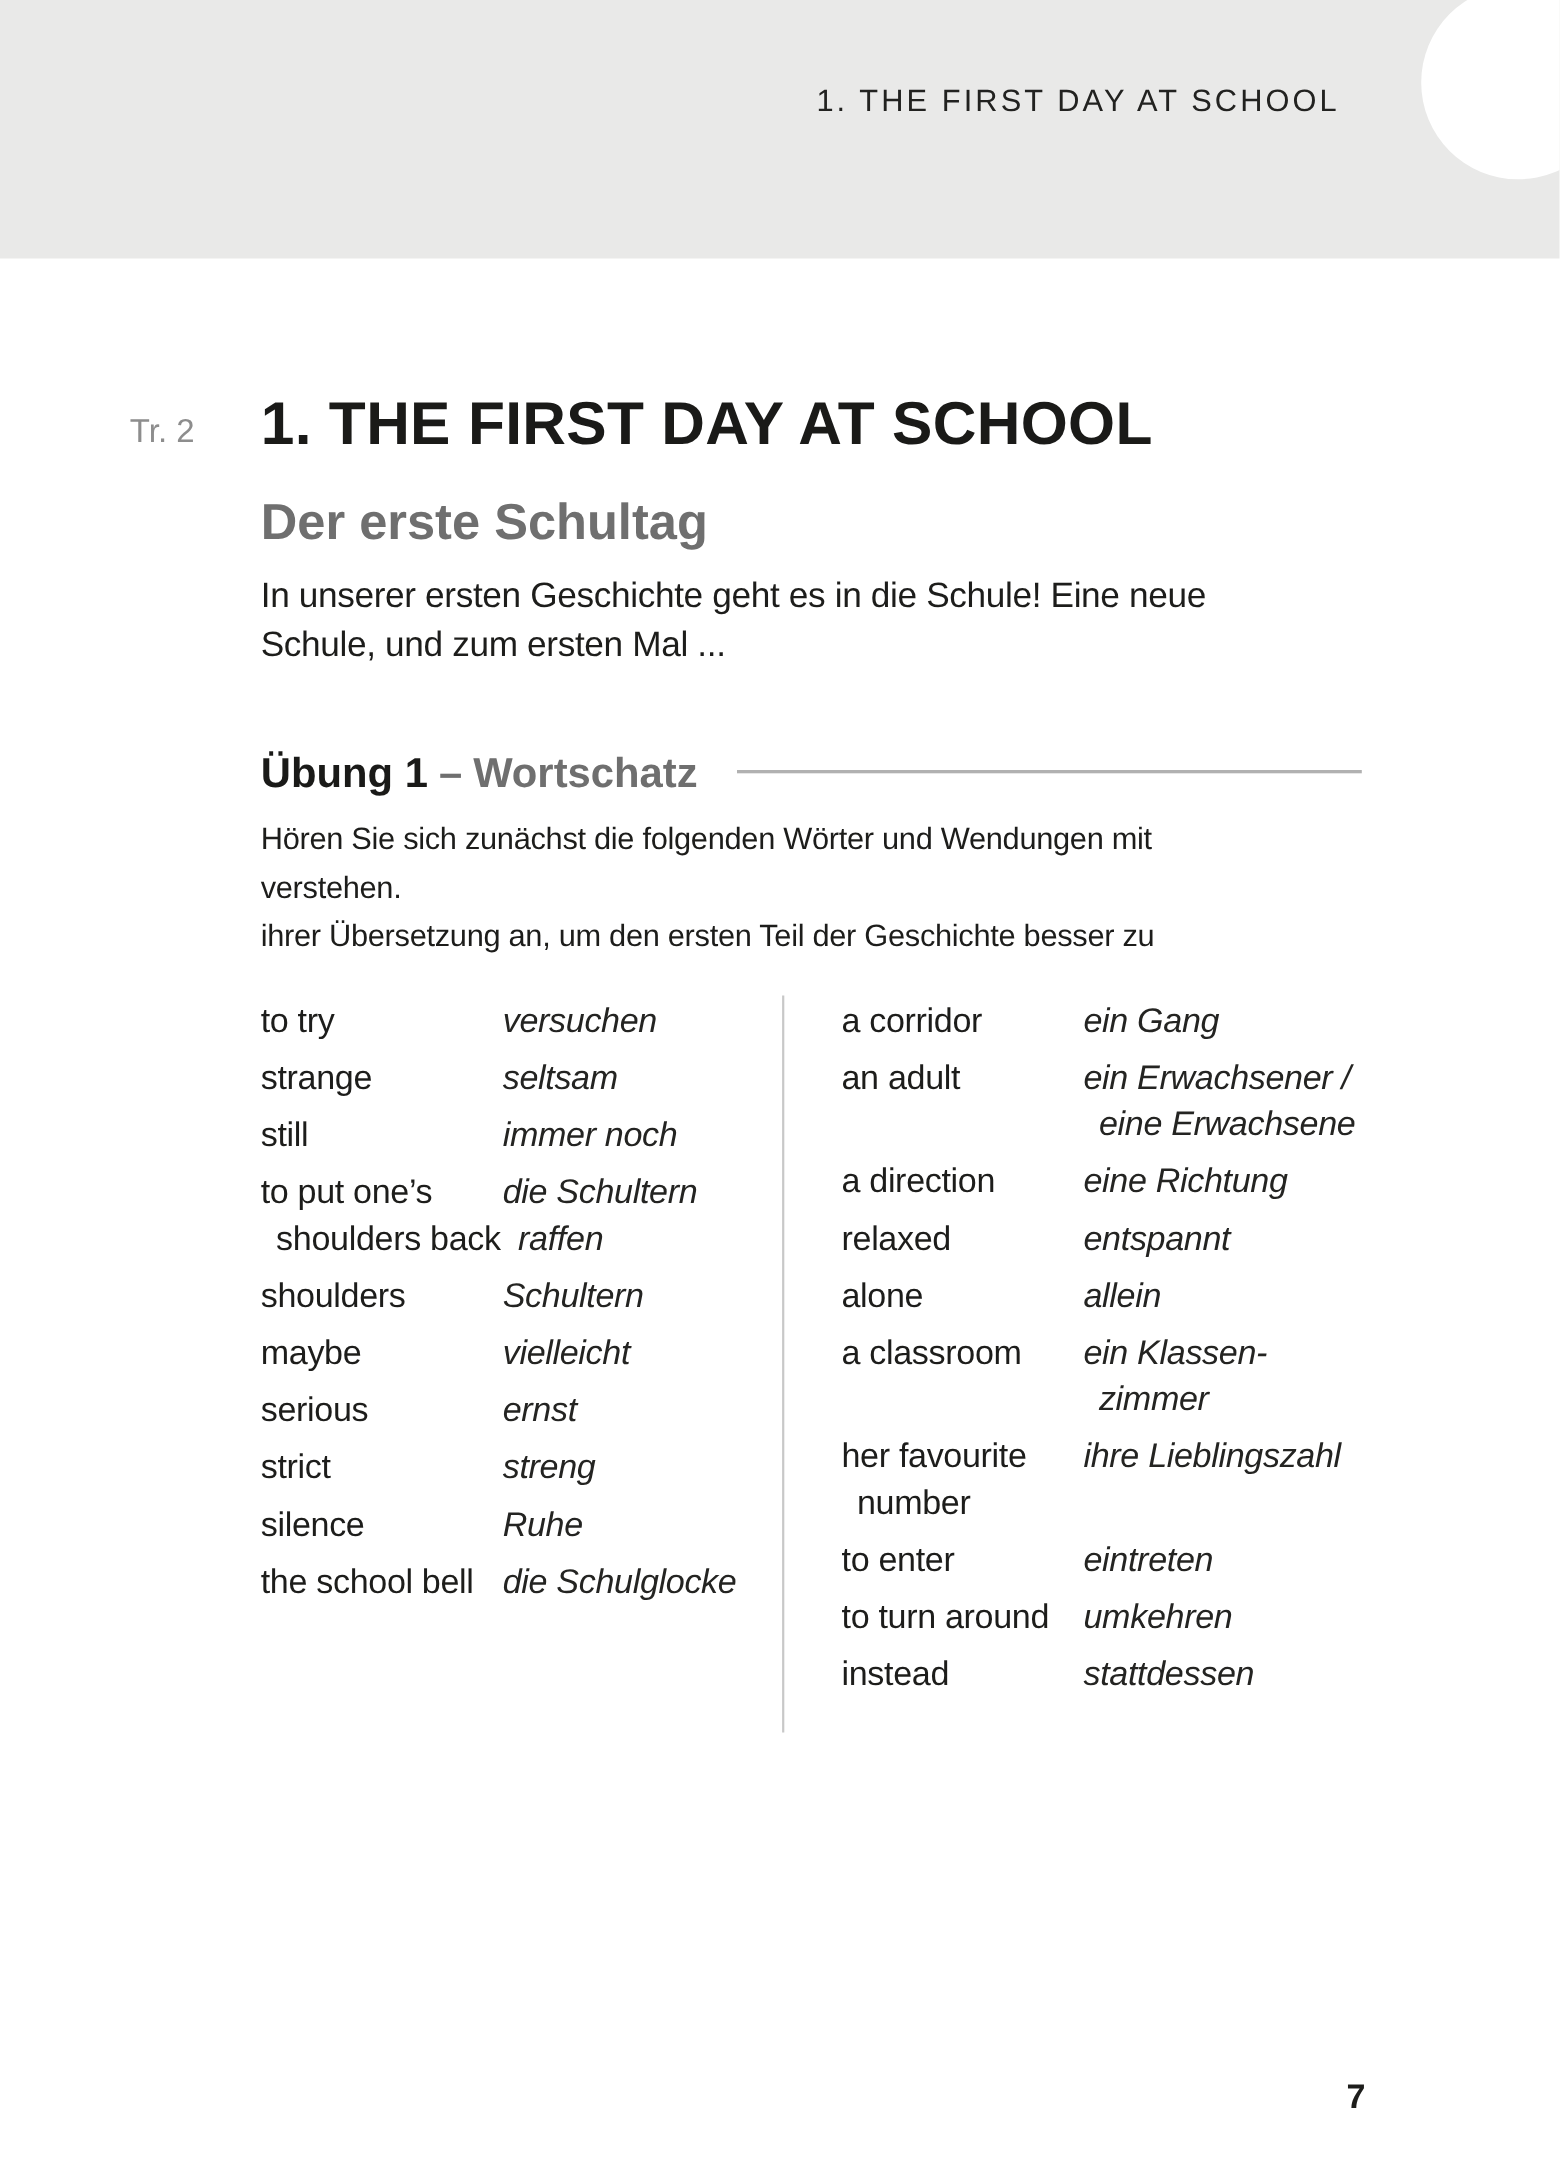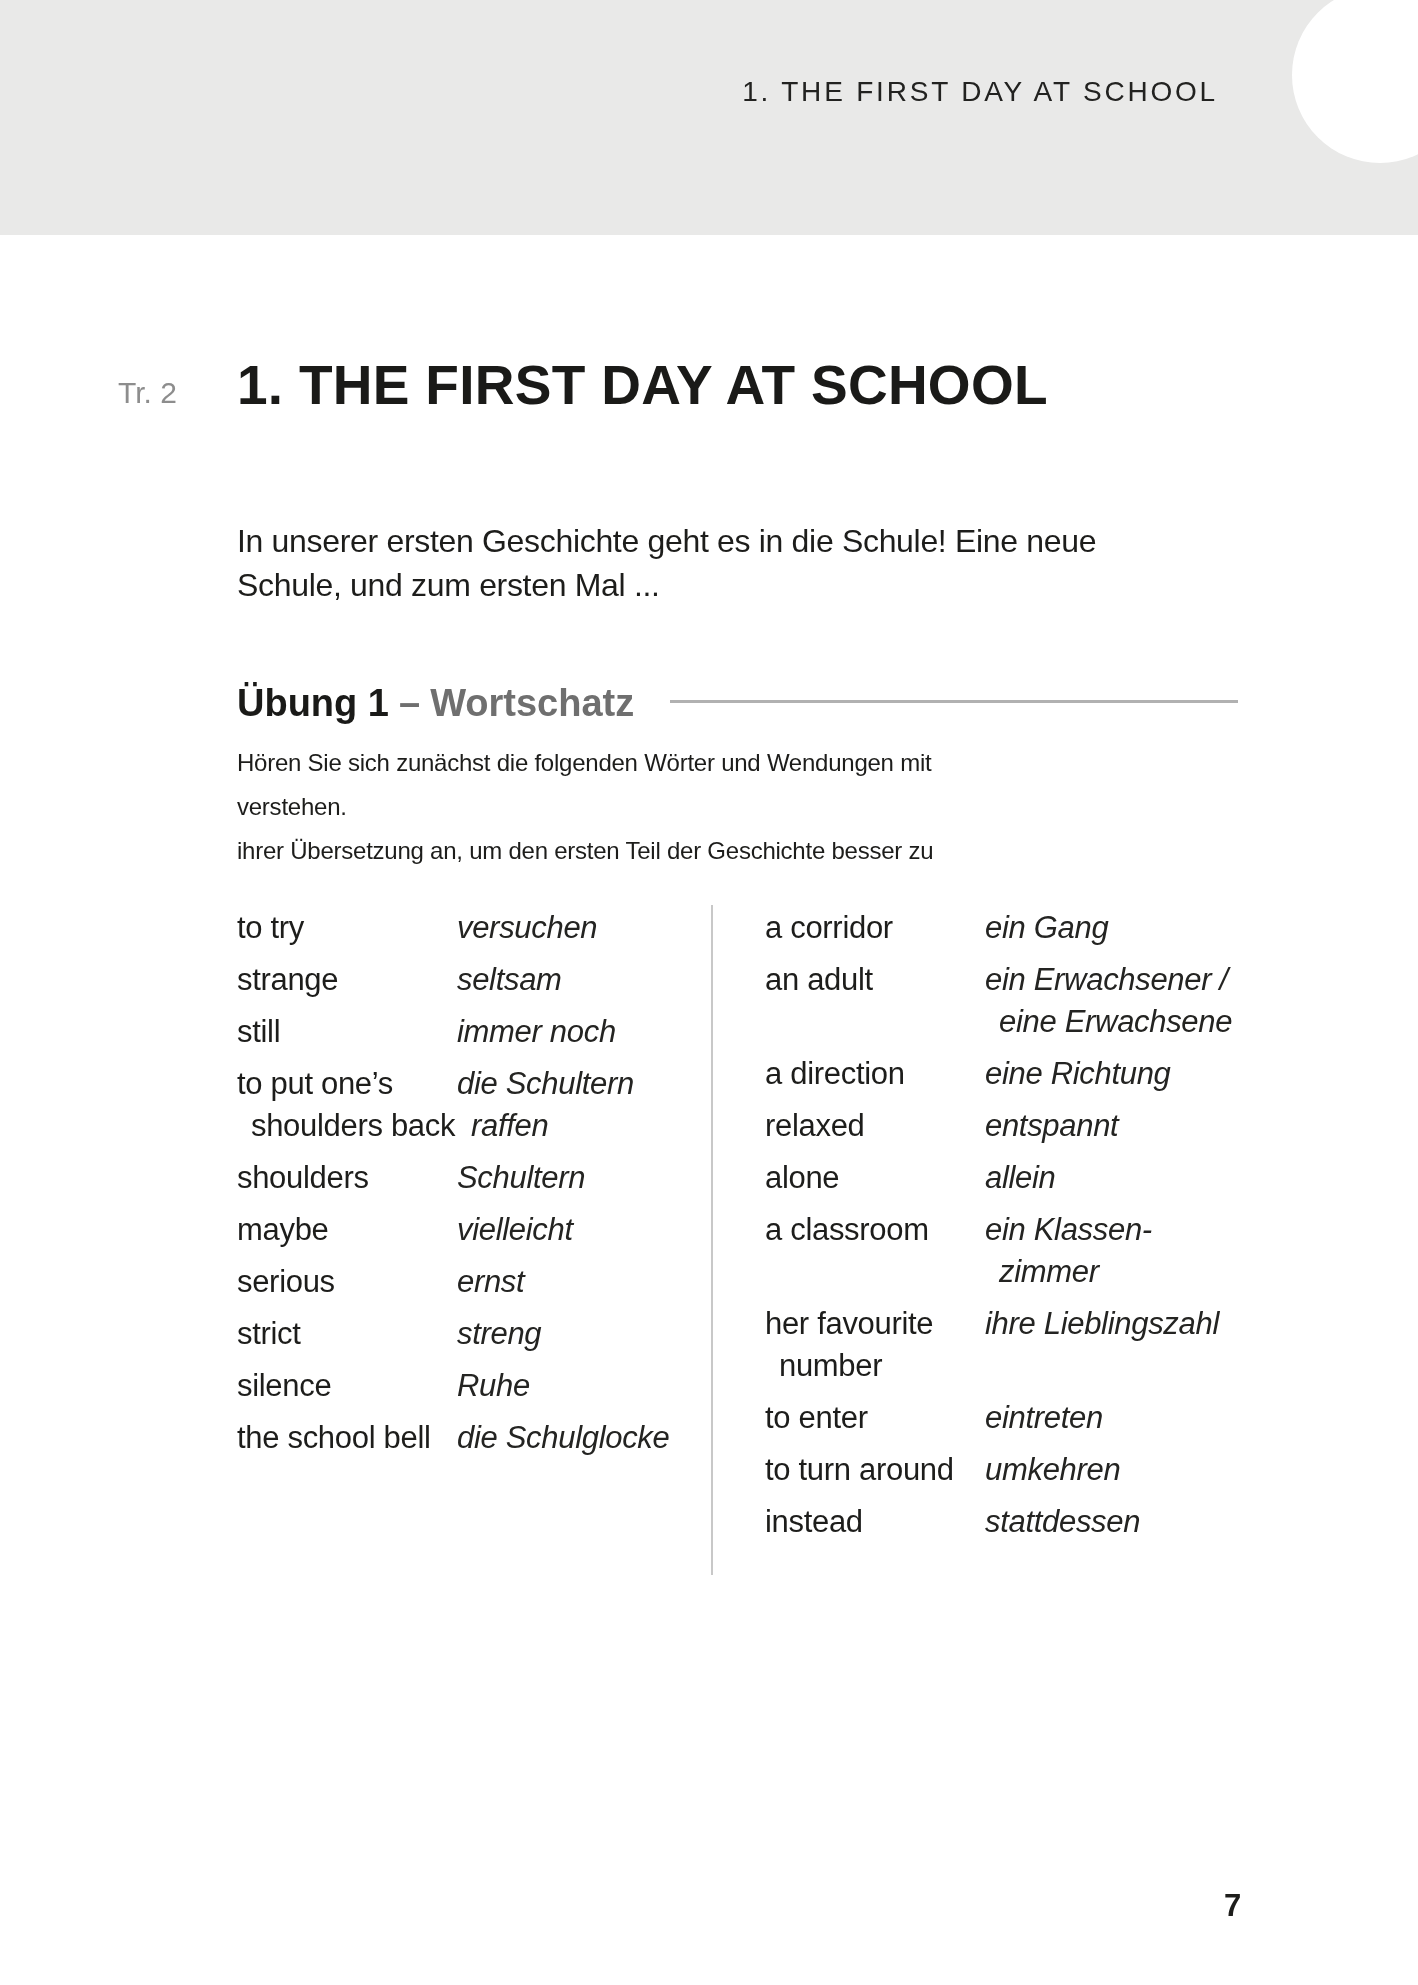--- a/index.html
+++ b/index.html
@@ -25,21 +25,21 @@
     color:var(--accent-gray);white-space:nowrap;}
   .intro{position:absolute;left:237px;top:519px;font-size:32px;line-height:44px;letter-spacing:-0.01em;width:1020px;}
 
   
   .exercise-heading{position:absolute;left:237px;top:684px;font-size:38px;font-weight:700;line-height:1;white-space:nowrap;}
   .exercise-heading .ex-label{color:#1a1a18;}
   .exercise-heading .ex-dash{color:var(--accent-gray);margin:0 10px;}
   .exercise-heading .ex-type{color:var(--accent-gray);}
   .heading-rule{position:absolute;left:670px;top:700px;width:568px;height:3px;background:var(--rule);}
 
-  .instruction{position:absolute;left:237px;top:741px;font-size:24px;line-height:44px;letter-spacing:-0.01em;width:1020px;}
+  .instruction{position:absolute;left:237px;top:741px;font-size:28px;line-height:44px;letter-spacing:-0.01em;width:1020px;}
 
   
   .vocab-col{position:absolute;top:907px;font-size:31px;line-height:42px;letter-spacing:-0.01em;}
   .vocab-col.left{left:237px;width:460px;}
   .vocab-col.right{left:765px;width:480px;}
   .vocab-entry{position:relative;margin-bottom:10px;}
   .vocab-term{color:var(--text);white-space:nowrap;}
   .vocab-xlat{position:absolute;left:220px;top:0;font-style:italic;color:#242422;white-space:nowrap;}
   .wrap-line{padding-left:14px;}
   .column-divider{position:absolute;left:711px;top:905px;width:2px;height:670px;background:var(--divider);}
@@ -52,20 +52,21 @@
 <div class="page">
 
   <div class="band">
     <div class="corner-circle"></div>
     <div class="running-head">1. THE FIRST DAY AT SCHOOL</div>
   </div>
 
   <div class="track-label">Tr. 2</div>
 
   <h1 class="page-title">1. THE FIRST DAY AT SCHOOL</h1>
+  <h2 class="page-subtitle">Der erste Schultag</h2>
 
   <div class="intro">
       <div>In unserer ersten Geschichte geht es in die Schule! Eine neue</div>
       <div>Schule, und zum ersten Mal ...</div>
     </div>
 
   <div class="exercise-heading">
     <span class="ex-label">Übung 1</span><span class="ex-dash">–</span><span class="ex-type">Wortschatz</span>
   </div>
   <div class="heading-rule"></div>

